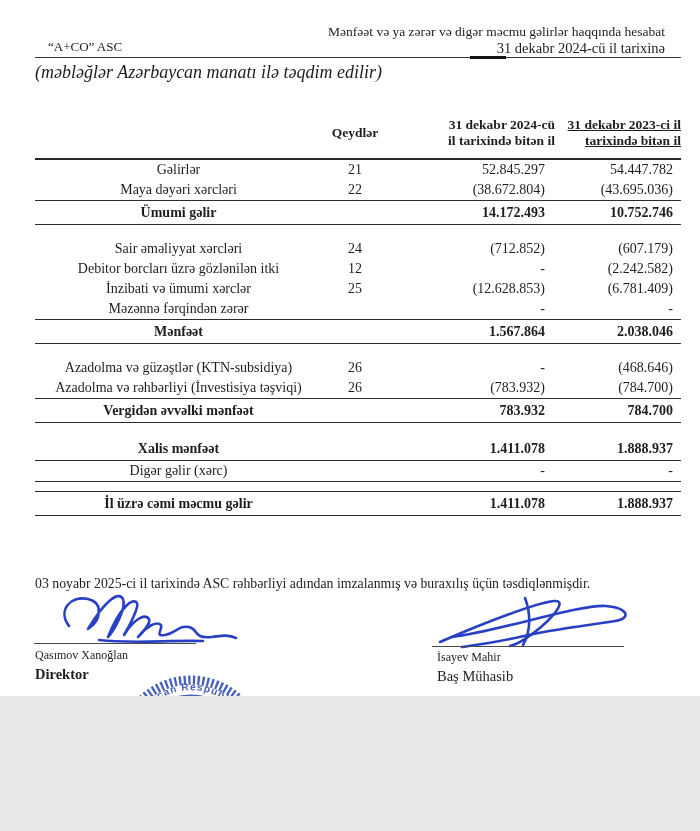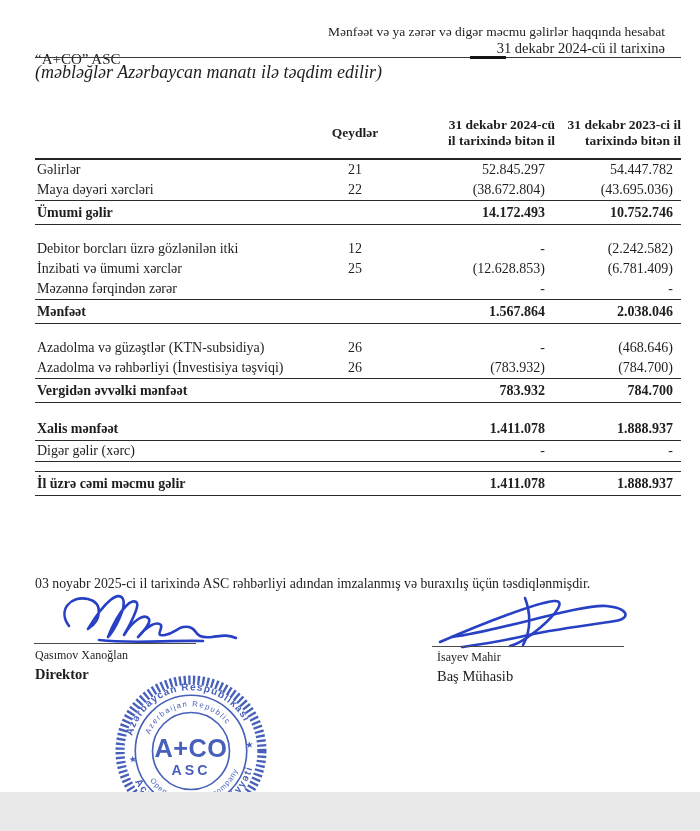--- a/index.html
+++ b/index.html
@@ -1,44 +1,44 @@
 <!DOCTYPE html>
 <html><head>
 <meta charset="utf-8">
 <style>
   html,body{margin:0;padding:0;background:#e8e8e8;}
   #page{
-    position:relative;width:700px;height:792px;background:#ffffff;
+    position:relative;width:700px;height:696px;background:#ffffff;
     font-family:"Liberation Serif","DejaVu Serif",serif;color:#1e1e1e;
     overflow:hidden;margin:0 auto;
   }
   
   .report-title{position:absolute;top:24px;right:35px;width:430px;text-align:right;
     font-size:13.5px;line-height:16px;}
-  .company-name{position:absolute;top:39px;left:35px;font-size:15px;margin-top:12px;}
+  .company-name{position:absolute;top:39px;left:48px;font-size:13px;}
   .date-line{position:absolute;top:40px;right:35px;font-size:14.5px;}
   .header-rule{position:absolute;top:57px;left:35px;width:646px;height:0;
     border-top:1.4px solid #3a3a3a;}
   .header-rule-dark{position:absolute;top:55.5px;left:470px;width:36px;height:3px;background:#141414;}
   .currency-note{position:absolute;top:62px;left:35px;font-style:italic;font-size:18px;}
   
   table.fin{position:absolute;top:105px;left:35px;width:646px;border-collapse:collapse;
     font-size:14px;table-layout:fixed;}
   table.fin col.c-label{width:285px;}
   table.fin col.c-note{width:70px;}
   table.fin col.c-2024{width:165px;}
   table.fin col.c-2023{width:126px;}
   table.fin th{font-weight:bold;font-size:13.5px;line-height:16px;vertical-align:middle;
     border-bottom:2px solid #262626;padding:12px 0 9px 0;}
   th.h-note{text-align:center;}
   th.h-period{text-align:right;white-space:pre-line;}
   th.h-2024{padding-right:10px;}
-  th.h-2023{padding-right:8px;}
+  th.h-2023{padding-right:8px;text-decoration:underline;}
   td{padding:0;line-height:20px;height:20px;vertical-align:middle;}
-  td.lbl{text-align:left;padding-left:2px;overflow:hidden;white-space:nowrap;}
+  td.lbl{text-align:center;padding-left:2px;overflow:hidden;white-space:nowrap;}
   td.note{text-align:center;}
   td.v24{text-align:right;padding-right:10px;}
   td.v23{text-align:right;padding-right:8px;}
   tr.bold td{font-weight:bold;height:23px;line-height:23px;}
   tr.bb td{border-bottom:1.5px solid #2b2b2b;}
   tr.bt td{border-top:1.5px solid #2b2b2b;}
   tr.sp td{height:14px;line-height:14px;border:none;}
   tr.sp-sm td{height:9px;line-height:9px;border:none;}
   
   .approval{position:absolute;top:576px;left:35px;width:640px;font-size:13.8px;}
@@ -102,20 +102,26 @@
       <tr class="bold bb">
           <td class="lbl">Ümumi gəlir</td>
           <td class="note"></td>
           <td class="v24">14.172.493</td>
           <td class="v23">10.752.746</td>
         </tr>
       <tr class="sp">
           <td colspan="4"></td>
         </tr>
       <tr>
+          <td class="lbl">Sair əməliyyat xərcləri</td>
+          <td class="note">24</td>
+          <td class="v24">(712.852)</td>
+          <td class="v23">(607.179)</td>
+        </tr>
+      <tr>
           <td class="lbl">Debitor borcları üzrə gözlənilən itki</td>
           <td class="note">12</td>
           <td class="v24">-</td>
           <td class="v23">(2.242.582)</td>
         </tr>
       <tr>
           <td class="lbl">İnzibati və ümumi xərclər</td>
           <td class="note">25</td>
           <td class="v24">(12.628.853)</td>
           <td class="v23">(6.781.409)</td>

